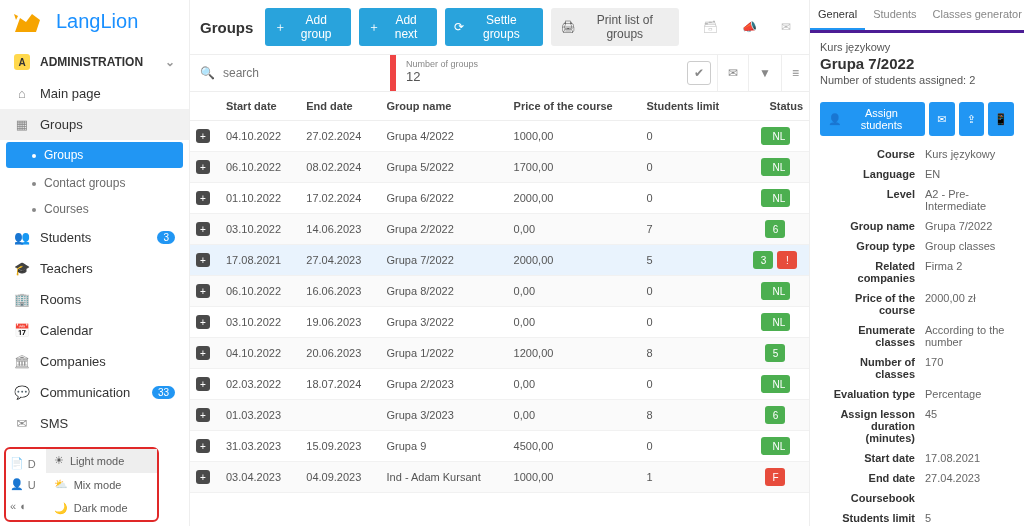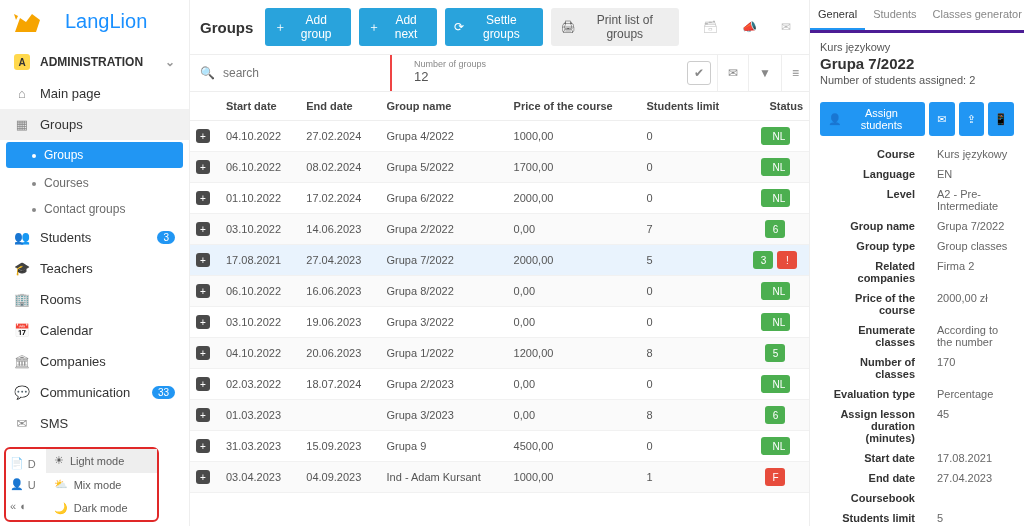--- a/index.html
+++ b/index.html
@@ -3,21 +3,21 @@
 <meta charset="utf-8">
 <style>
   * { box-sizing: border-box; font-family: Arial, sans-serif; }
   body { margin:0; background:#fff; font-size:12px; color:#333; }
   
   .app { display:flex; width:1024px; height:526px; overflow:hidden; }
   .sidebar { width:190px; border-right:1px solid #eee; display:flex; flex-direction:column; position:relative;}
   .main { flex:1; display:flex; flex-direction:column; min-width:0;}
   .rightpanel { width:215px; border-left:1px solid #eee; display:flex; flex-direction:column; font-size:11px;}
   
-  .logo { padding:8px 12px; display:flex; align-items:center; gap:23px;}
+  .logo { padding:8px 12px; display:flex; align-items:center; gap:14px;}
   .logo svg{ color:#f6a400;}
   .logo-text{font-size:20px; color:#1a90ff; font-weight:normal;}
   
   .nav { display:flex; flex-direction:column; padding:4px 0; overflow:hidden;}
   .nav-item { display:flex; align-items:center; gap:10px; padding:8px 14px; color:#333; cursor:pointer; font-size:13px;}
   .nav-item.section { font-weight:bold; text-transform:uppercase; font-size:12px;}
   .nav-item .chip{ width:16px;height:16px;border-radius:3px; background:#ffd84d; display:inline-flex;align-items:center;justify-content:center; font-size:10px;font-weight:bold;color:#333;}
   .nav-item .icon{ width:16px; color:#8a8a8a; display:inline-flex; justify-content:center;}
   .nav-sub { padding-left:32px; font-size:12px; color:#6b6b6b; padding-top:6px; padding-bottom:6px; cursor:pointer;}
   .nav-sub.active { background:#2196f3; color:#fff; border-radius:3px; margin:2px 6px; padding-left:26px;}
@@ -37,21 +37,21 @@
   .topbar h1{margin:0; font-size:15px; font-weight:bold; margin-right:4px;}
   .btn{display:inline-flex; align-items:center; gap:4px; padding:5px 9px; border-radius:3px; font-size:12px; cursor:pointer; border:none;}
   .btn-primary{background:#29a3dc; color:#fff;}
   .btn-default{background:#eee; color:#555;}
   .topbar .spacer{flex:1;}
   .topicon{color:#bbb; padding:4px 8px;}
   
   .filterbar{display:flex; align-items:stretch; border-bottom:1px solid #eee;}
   .filterbar .search{display:flex; align-items:center; gap:6px; padding:6px 10px; flex:1; color:#999;}
   .filterbar input{border:none; outline:none; font-size:12px; flex:1;}
-  .ngroups{border-left:2px solid #ef4444; padding:4px 22px; min-width:100px;}
+  .ngroups{border-left:6px solid #ef4444; padding:4px 10px; min-width:100px;}
   .ngroups .lbl{font-size:9px;color:#888;}
   .ngroups .val{font-size:13px; color:#555;}
   .filterbar .tool{border-left:1px solid #eee; padding:8px 10px; color:#888; display:flex; align-items:center; cursor:pointer;}
   .filterbar .tool.boxed{border:1px solid #ccc; margin:6px; border-radius:3px; padding:4px 6px;}
   
   .table{flex:1; overflow:auto;}
   table{width:100%; border-collapse:collapse; font-size:11px;}
   thead th{ text-align:left; font-weight:bold; color:#444; padding:8px 6px; border-bottom:1px solid #eee; background:#fff; font-size:11px;}
   tbody td{ padding:6px 6px; border-bottom:1px solid #f1f1f1; color:#555;}
   tbody tr:nth-child(even){ background:#fafafa;}
@@ -69,21 +69,21 @@
   .tab.active{color:#333; border-bottom:2px solid #2196f3; font-weight:500;}
   .rhead{padding:8px 10px 4px 10px;}
   .rhead .sup{font-size:11px;color:#555;}
   .rhead h2{margin:2px 0; font-size:15px;}
   .rhead .assigned{font-size:11px;color:#555; margin-bottom:16px;}
   .btnrow{display:flex; gap:4px;}
   .btnrow .btn{font-size:11px; padding:5px 8px;}
   .btnrow .btn-primary{background:#2196f3;}
   .btnrow .ibtn{background:#2196f3; color:#fff; width:26px; justify-content:center;}
   .props{padding:4px 10px; overflow:auto;}
-  .prow{display:flex; padding:4px 0; font-size:11px;gap:12px;}
+  .prow{display:flex; padding:4px 0; font-size:11px;}
   .plabel{flex:0 0 105px; text-align:right; color:#333; font-weight:bold; padding-right:10px;}
   .pval{color:#666;}
 </style>
 </head>
 <body>
 
 <div class="app">
 
   <div class="sidebar">
     <div class="logo">
@@ -102,22 +102,22 @@
       <div class="nav-item">
           <span class="icon">⌂</span>
           <span>Main page</span>
         </div>
       <div class="nav-item selected-light">
           <span class="icon">▦</span>
           <span>Groups</span>
         </div>
 
       <div class="nav-sub active"><span class="bullet"></span><span>Groups</span></div>
+      <div class="nav-sub"><span class="bullet"></span><span>Contact groups</span></div>
       <div class="nav-sub"><span class="bullet"></span><span>Courses</span></div>
-      <div class="nav-sub"><span class="bullet"></span><span>Contact groups</span></div>
 
       <div class="nav-item">
           <span class="icon">👥</span>
           <span>Students</span>
           <span class="badge-round">3</span>
         </div>
       <div class="nav-item">
           <span class="icon">🎓</span>
           <span>Teachers</span>
         </div>

